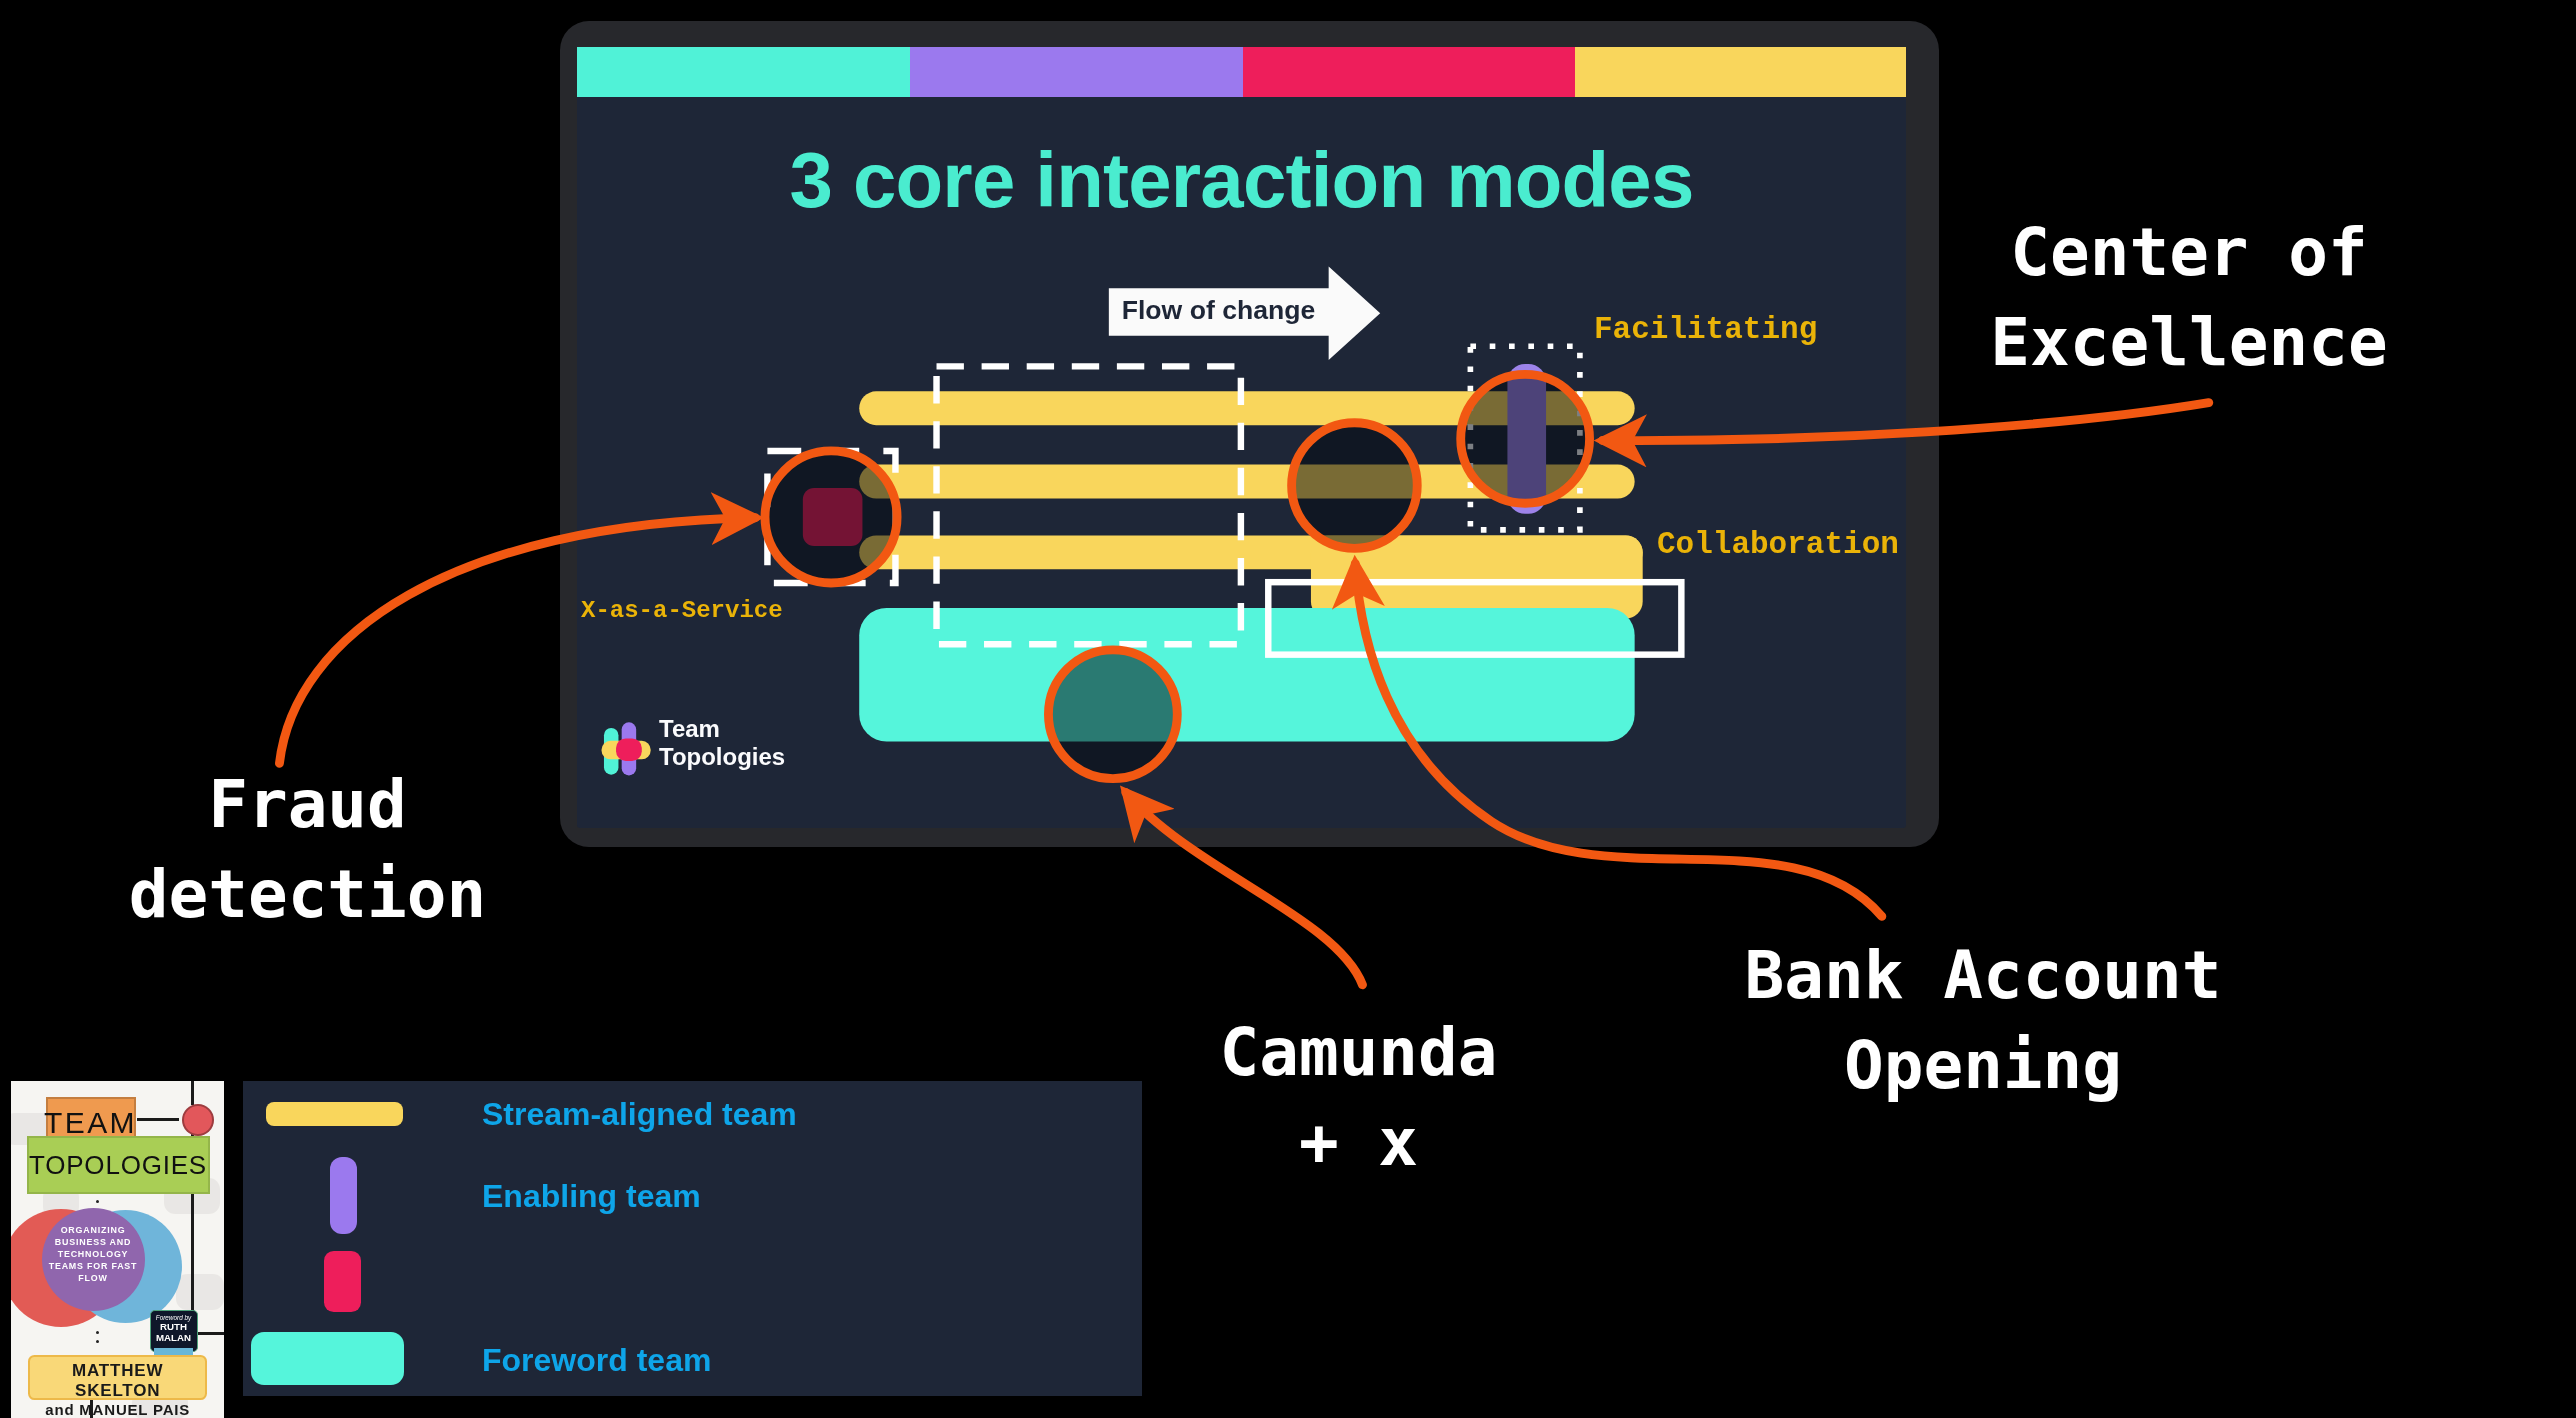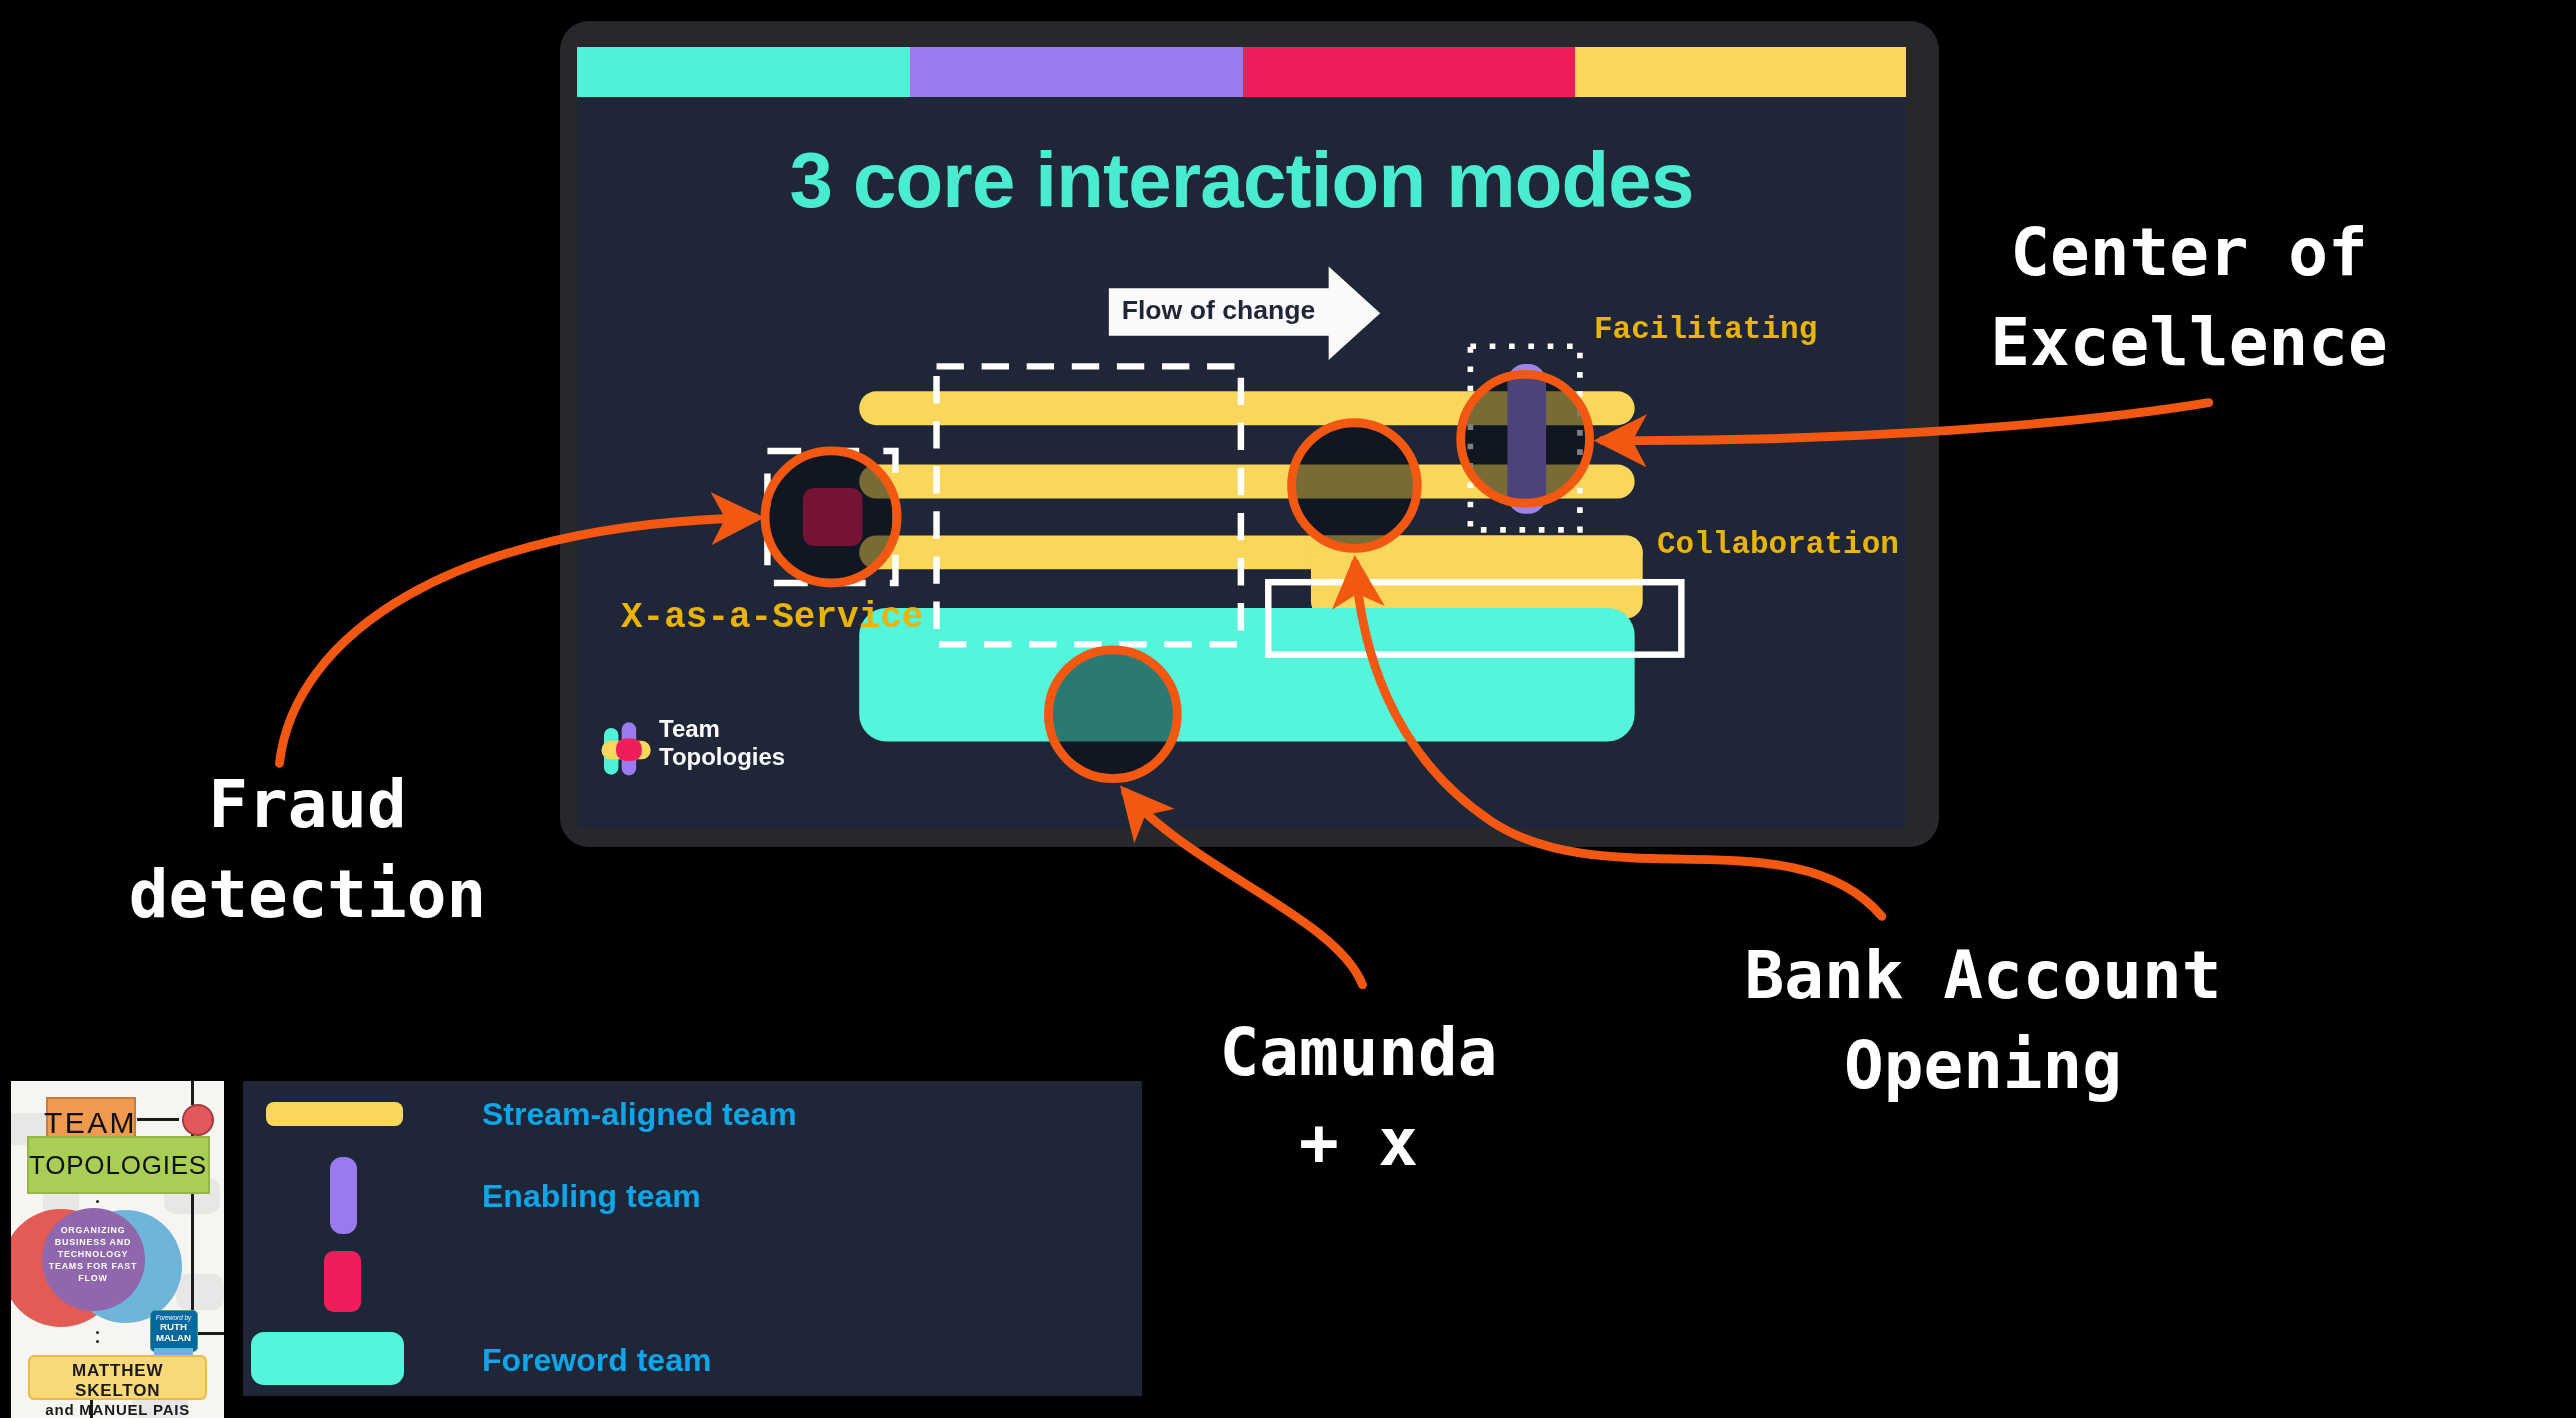--- a/index.html
+++ b/index.html
@@ -56,21 +56,21 @@
                border:2.4px solid rgba(0,0,0,.18); display:flex; align-items:center; justify-content:center;
                font-size:30px; color:#111; letter-spacing:2.4px; }
   .book-bluebar1 { left:48px; top:58px; width:77px; height:13px; background:#68b7d8; }
   .book-topologies { left:16px; top:55px; width:183px; height:58px; background:#a9ce55;
                border:2.4px solid rgba(0,0,0,.12); display:flex; align-items:center; justify-content:center;
                font-size:26px; color:#111; letter-spacing:0.8px; }
   .vcirc { position:absolute; border-radius:50%; }
   .venn-text { left:32px; top:143px; width:101px; text-align:center; color:#fff;
                font-size:8.9px; font-weight:bold; line-height:12px; letter-spacing:0.8px;
                white-space:pre-line; }
-  .book-ruth { left:139px; top:229px; width:48px; height:42px; background:#0369a1;
+  .book-ruth { left:139px; top:229px; width:48px; height:42px; background:#0f172a;
                border:1.6px solid #4ea37b; border-radius:4.8px; text-align:center; color:#fff; }
   .book-ruth .fw { font-size:6.4px; font-style:italic; margin-top:3.2px; }
   .book-ruth .nm { font-size:9.7px; font-weight:bold; line-height:11.3px; }
   .book-bluebar2 { left:143px; top:267px; width:39px; height:7.2px; background:#68b7d8; }
   .book-authors { left:17.7px; top:274px; width:179px; height:45px; background:#f9d878;
                border:2.4px solid #edb94a; border-radius:6.4px; text-align:center; color:#1a1a1a; }
   .book-authors .a1 { font-size:17px; font-weight:bold; margin-top:4px; letter-spacing:0.8px; }
   .book-authors .a2 { font-size:15px; font-weight:bold; letter-spacing:0.8px; }
   .bdot { position:absolute; width:3.2px; height:3.2px; background:#222; border-radius:50%; }
 </style>
@@ -132,21 +132,21 @@
     <rect x="750" y="904" width="18" height="58" rx="9" fill="#50f2d7"></rect>
     <rect x="772" y="897" width="18" height="66" rx="9" fill="#9b79ee"></rect>
     <rect x="747" y="920" width="61" height="23" rx="11" fill="#f9d65c"></rect>
     <rect x="765" y="917" width="32" height="28" rx="12" fill="#ee1e5b"></rect>
   </g>
 </svg>
 
 <div class="abs flow-label">Flow of change</div>
 <div class="abs slide-label" style="left:1594px; top:312px">Facilitating</div>
 <div class="abs slide-label" style="left:1657px; top:527px">Collaboration</div>
-<div class="abs slide-label" style="left:621px; top:597px; font-size:36px">X-as-a-Service</div>
+<div class="abs slide-label" style="left:581px; top:597px; font-size:24px">X-as-a-Service</div>
 <div class="abs logo-text">
   <div>Team</div>
   <div>Topologies</div>
 </div>
 
 <div class="abs annotation ann-coe">Center of
 Excellence</div>
 <div class="abs annotation ann-fraud">Fraud
 detection</div>
 <div class="abs annotation ann-camunda">Camunda

